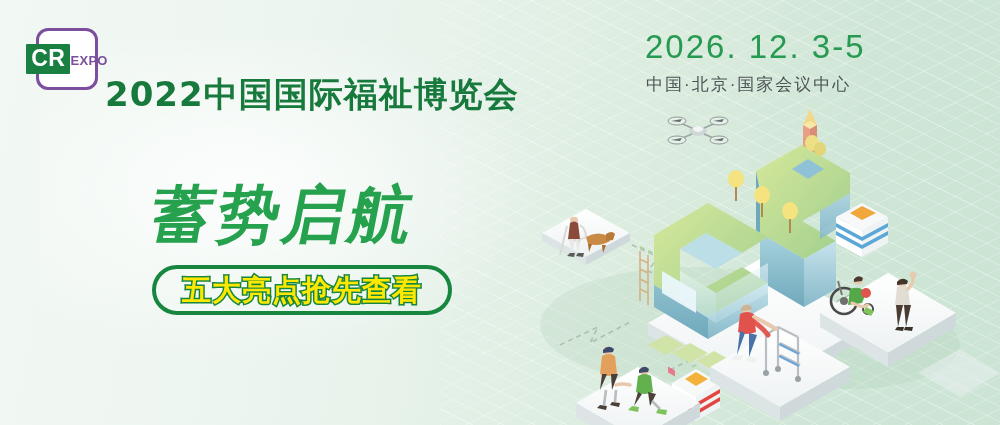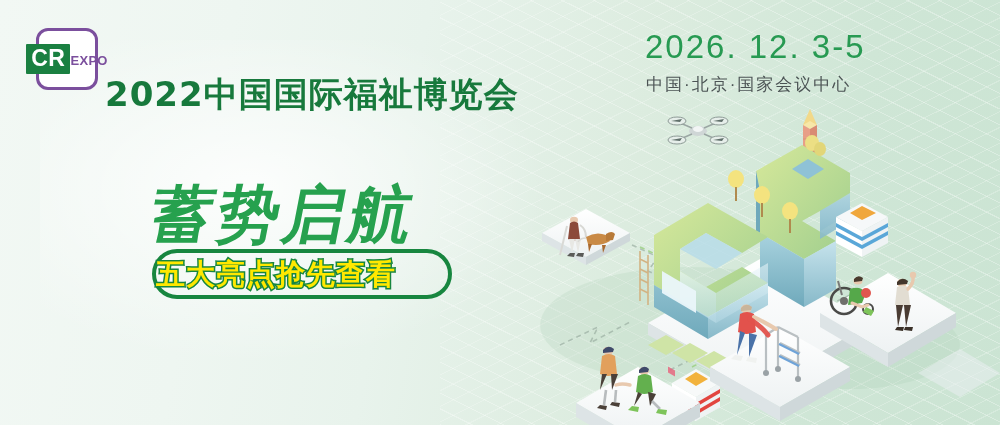--- a/index.html
+++ b/index.html
@@ -47,23 +47,23 @@
 
   #slogan{
     position:absolute;left:152px;top:180px;
     font-size:62px;line-height:70px;font-weight:bold;
     color:#26a14e;letter-spacing:4px;white-space:nowrap;
     transform:skewX(-11deg);
     font-family:"DejaVu Sans","Liberation Sans",sans-serif;
   }
 
   #cta{
-    position:absolute;left:152px;top:249px;width:300px;height:50px;
+    position:absolute;left:152px;top:265px;width:300px;height:50px;
     border:4px solid #17863f;border-radius:26px;box-sizing:border-box;
-    display:flex;align-items:center;justify-content:flex-start;background:transparent;
+    display:flex;align-items:center;justify-content:center;background:transparent;
     cursor:pointer;
   }
   #cta .cta-text{
     font-size:29px;font-weight:bold;line-height:1;white-space:nowrap;
     color:#ffe800;letter-spacing:1px;
     -webkit-text-stroke:3px #17863f;paint-order:stroke fill;
     font-family:"DejaVu Sans","Liberation Sans",sans-serif;
   }
 
   

